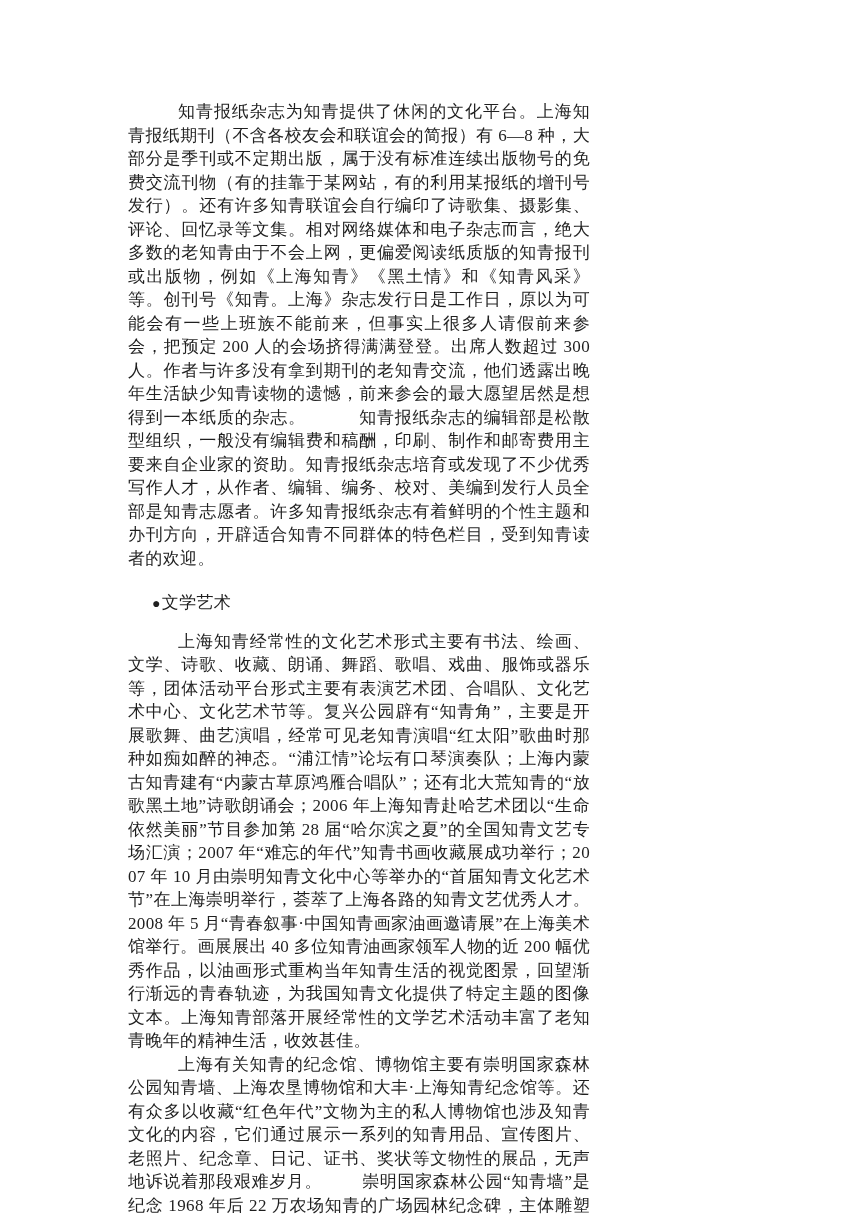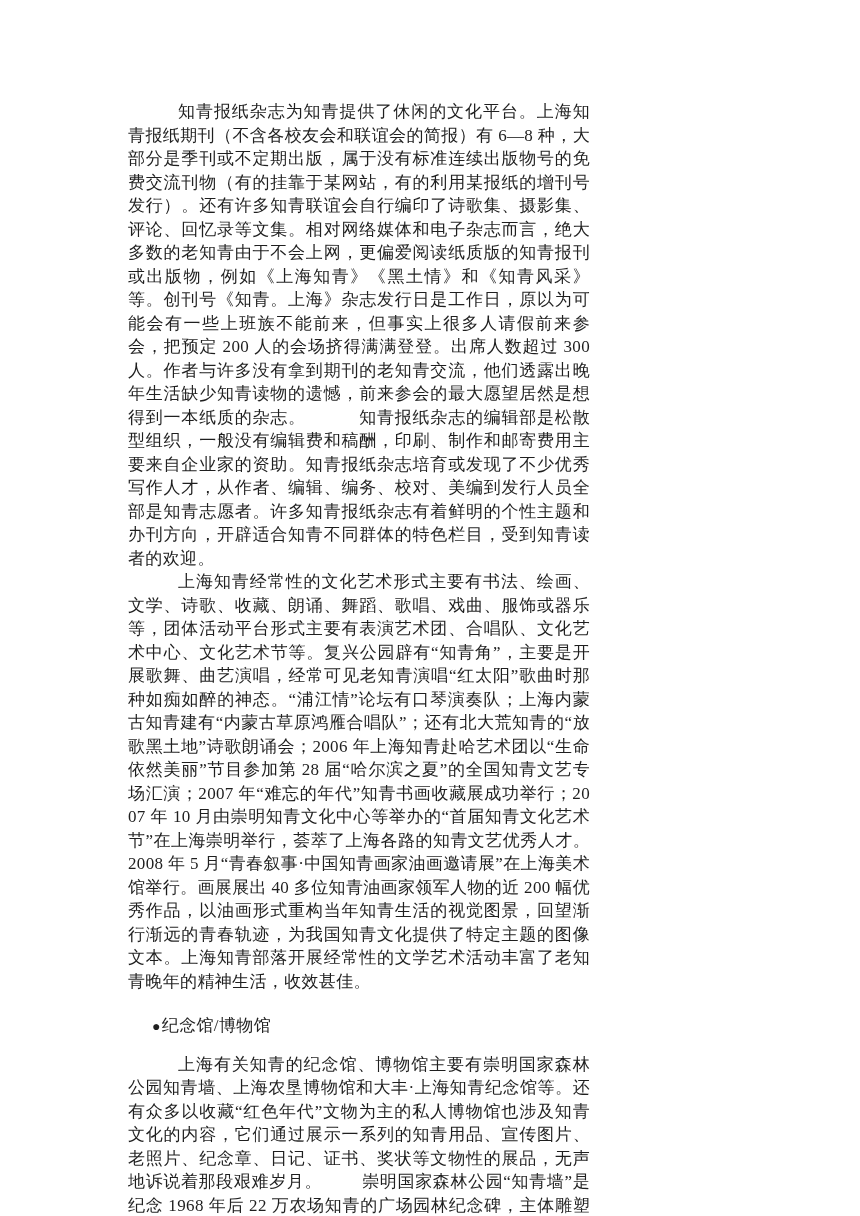--- a/index.html
+++ b/index.html
@@ -38,20 +38,20 @@
     margin-right: 1px;
   }
 </style>
 </head>
 <body>
 
 <div class="page">
 
   <p class="para">知青报纸杂志为知青提供了休闲的文化平台。上海知青报纸期刊（不含各校友会和联谊会的简报）有 6—8 种，大部分是季刊或不定期出版，属于没有标准连续出版物号的免费交流刊物（有的挂靠于某网站，有的利用某报纸的增刊号发行）。还有许多知青联谊会自行编印了诗歌集、摄影集、评论、回忆录等文集。相对网络媒体和电子杂志而言，绝大多数的老知青由于不会上网，更偏爱阅读纸质版的知青报刊或出版物，例如《上海知青》《黑土情》和《知青风采》等。创刊号《知青。上海》杂志发行日是工作日，原以为可能会有一些上班族不能前来，但事实上很多人请假前来参会，把预定 200 人的会场挤得满满登登。出席人数超过 300 人。作者与许多没有拿到期刊的老知青交流，他们透露出晚年生活缺少知青读物的遗憾，前来参会的最大愿望居然是想得到一本纸质的杂志。　　　知青报纸杂志的编辑部是松散型组织，一般没有编辑费和稿酬，印刷、制作和邮寄费用主要来自企业家的资助。知青报纸杂志培育或发现了不少优秀写作人才，从作者、编辑、编务、校对、美编到发行人员全部是知青志愿者。许多知青报纸杂志有着鲜明的个性主题和办刊方向，开辟适合知青不同群体的特色栏目，受到知青读者的欢迎。</p>
 
+  <h2 class="heading"><span class="bullet">●</span><span class="heading-label">文学艺术</span></h2>
 
   <p class="para">上海知青经常性的文化艺术形式主要有书法、绘画、文学、诗歌、收藏、朗诵、舞蹈、歌唱、戏曲、服饰或器乐等，团体活动平台形式主要有表演艺术团、合唱队、文化艺术中心、文化艺术节等。复兴公园辟有“知青角”，主要是开展歌舞、曲艺演唱，经常可见老知青演唱“红太阳”歌曲时那种如痴如醉的神态。“浦江情”论坛有口琴演奏队；上海内蒙古知青建有“内蒙古草原鸿雁合唱队”；还有北大荒知青的“放歌黑土地”诗歌朗诵会；2006 年上海知青赴哈艺术团以“生命依然美丽”节目参加第 28 届“哈尔滨之夏”的全国知青文艺专场汇演；2007 年“难忘的年代”知青书画收藏展成功举行；2007 年 10 月由崇明知青文化中心等举办的“首届知青文化艺术节”在上海崇明举行，荟萃了上海各路的知青文艺优秀人才。2008 年 5 月“青春叙事·中国知青画家油画邀请展”在上海美术馆举行。画展展出 40 多位知青油画家领军人物的近 200 幅优秀作品，以油画形式重构当年知青生活的视觉图景，回望渐行渐远的青春轨迹，为我国知青文化提供了特定主题的图像文本。上海知青部落开展经常性的文学艺术活动丰富了老知青晚年的精神生活，收效甚佳。</p>
 
-  <h2 class="heading"><span class="bullet">●</span><span class="heading-label">纪念馆/博物馆</span></h2>
 
   <p class="para">上海有关知青的纪念馆、博物馆主要有崇明国家森林公园知青墙、上海农垦博物馆和大丰·上海知青纪念馆等。还有众多以收藏“红色年代”文物为主的私人博物馆也涉及知青文化的内容，它们通过展示一系列的知青用品、宣传图片、老照片、纪念章、日记、证书、奖状等文物性的展品，无声地诉说着那段艰难岁月。　　 崇明国家森林公园“知青墙”是纪念 1968 年后 22 万农场知青的广场园林纪念碑，主体雕塑和浮雕寓意深刻，墙体上密密麻麻铭刻着的知青名字，有血有肉，极富历史沉重感，只是碑上的“青春无悔”四字极不协调，让人分不清究竟是悲伤还是悲壮，是感伤还是感谢。位于杭州湾畔的“上海农垦博物馆”占地 4300 平方米，用大量历史照片、实物和艺术场景再现了上海历次围垦的壮举，</p>
 
 </div>
 
 </body></html>

